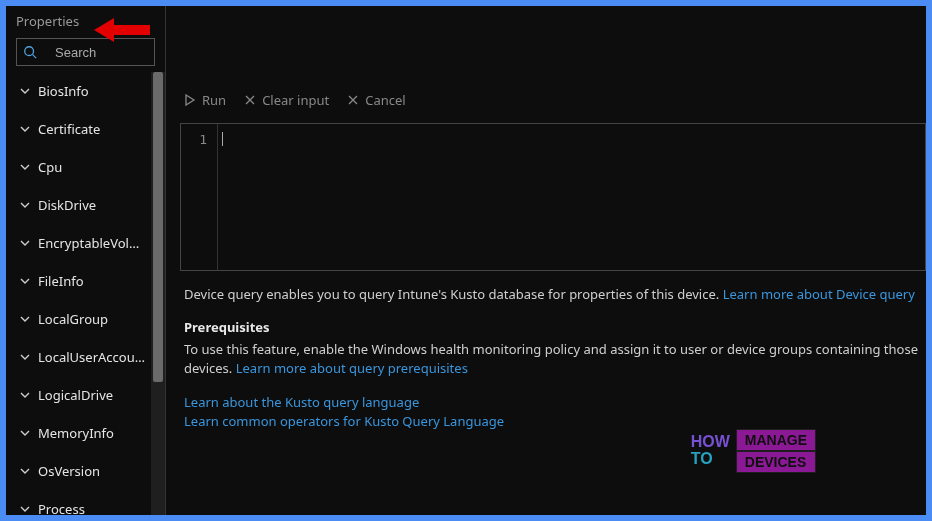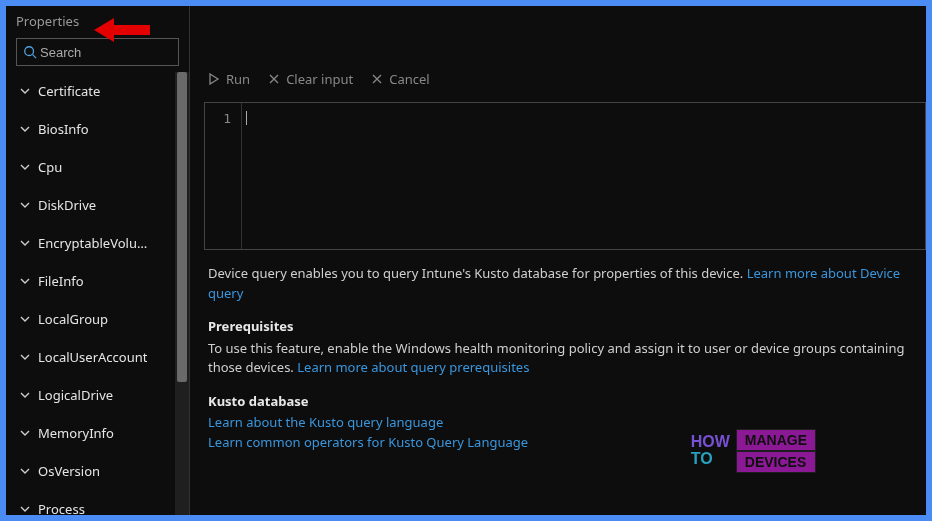--- a/index.html
+++ b/index.html
@@ -14,40 +14,40 @@
       color: #d0d0d0;
     }
     .frame {
       background: #0d0d0d;
       width: 100%;
       height: 100%;
       display: flex;
       position: relative;
     }
     .sidebar {
-      width: 184px;
+      width: 160px;
       border-right: 1px solid #333;
       display: flex;
       flex-direction: column;
       flex-shrink: 0;
       position: relative;
     }
     .properties-label {
       color: #999;
       padding: 6px 10px 4px 10px;
       font-size: 13px;
     }
     .search-box {
       margin: 4px 10px 6px 10px;
       border: 1px solid #555;
       height: 28px;
       display: flex;
       align-items: center;
       padding: 0 6px;
-      gap: 3px;
+      gap: 18px;
       background: #0d0d0d;
     }
     .search-box svg { flex-shrink: 0; }
     .search-input {
       background: transparent;
       border: none;
       outline: none;
       color: #ccc;
       font-size: 13px;
       width: 100%;
@@ -224,27 +224,27 @@
       </svg>
       <input class="search-input" placeholder="Search" style="">
     </div>
 
     <div class="tree">
       <div class="tree-inner">
         <div class="tree-item">
           <svg class="chevron-down" width="10" height="10" viewBox="0 0 10 10">
               <path d="M1 3 L5 7 L9 3" stroke="#ccc" stroke-width="1.4" fill="none"></path>
             </svg>
+          <span>BiosInfo</span>
+        </div>
+        <div class="tree-item">
+          <svg class="chevron-down" width="10" height="10" viewBox="0 0 10 10">
+              <path d="M1 3 L5 7 L9 3" stroke="#ccc" stroke-width="1.4" fill="none"></path>
+            </svg>
           <span>Certificate</span>
-        </div>
-        <div class="tree-item">
-          <svg class="chevron-down" width="10" height="10" viewBox="0 0 10 10">
-              <path d="M1 3 L5 7 L9 3" stroke="#ccc" stroke-width="1.4" fill="none"></path>
-            </svg>
-          <span>BiosInfo</span>
         </div>
         <div class="tree-item">
           <svg class="chevron-down" width="10" height="10" viewBox="0 0 10 10">
               <path d="M1 3 L5 7 L9 3" stroke="#ccc" stroke-width="1.4" fill="none"></path>
             </svg>
           <span>Cpu</span>
         </div>
         <div class="tree-item">
           <svg class="chevron-down" width="10" height="10" viewBox="0 0 10 10">
               <path d="M1 3 L5 7 L9 3" stroke="#ccc" stroke-width="1.4" fill="none"></path>
@@ -343,21 +343,20 @@
     <div class="content">
       <p>
         <span>Device query enables you to query Intune's Kusto database for properties of this device. </span><a class="link">Learn more about Device query</a>
       </p>
 
       <div class="heading">Prerequisites</div>
       <p>
         <span>To use this feature, enable the Windows health monitoring policy and assign it to user or device groups containing those devices. </span><a class="link">Learn more about query prerequisites</a>
       </p>
 
-      <div class="heading">Kusto database</div>
       <div><a class="link">Learn about the Kusto query language</a></div>
       <div><a class="link">Learn common operators for Kusto Query Language</a></div>
     </div>
 
   </div>
 
   <div class="watermark">
     <div>
       <span class="wm-how">HOW</span>
       <span class="wm-to">TO</span>

